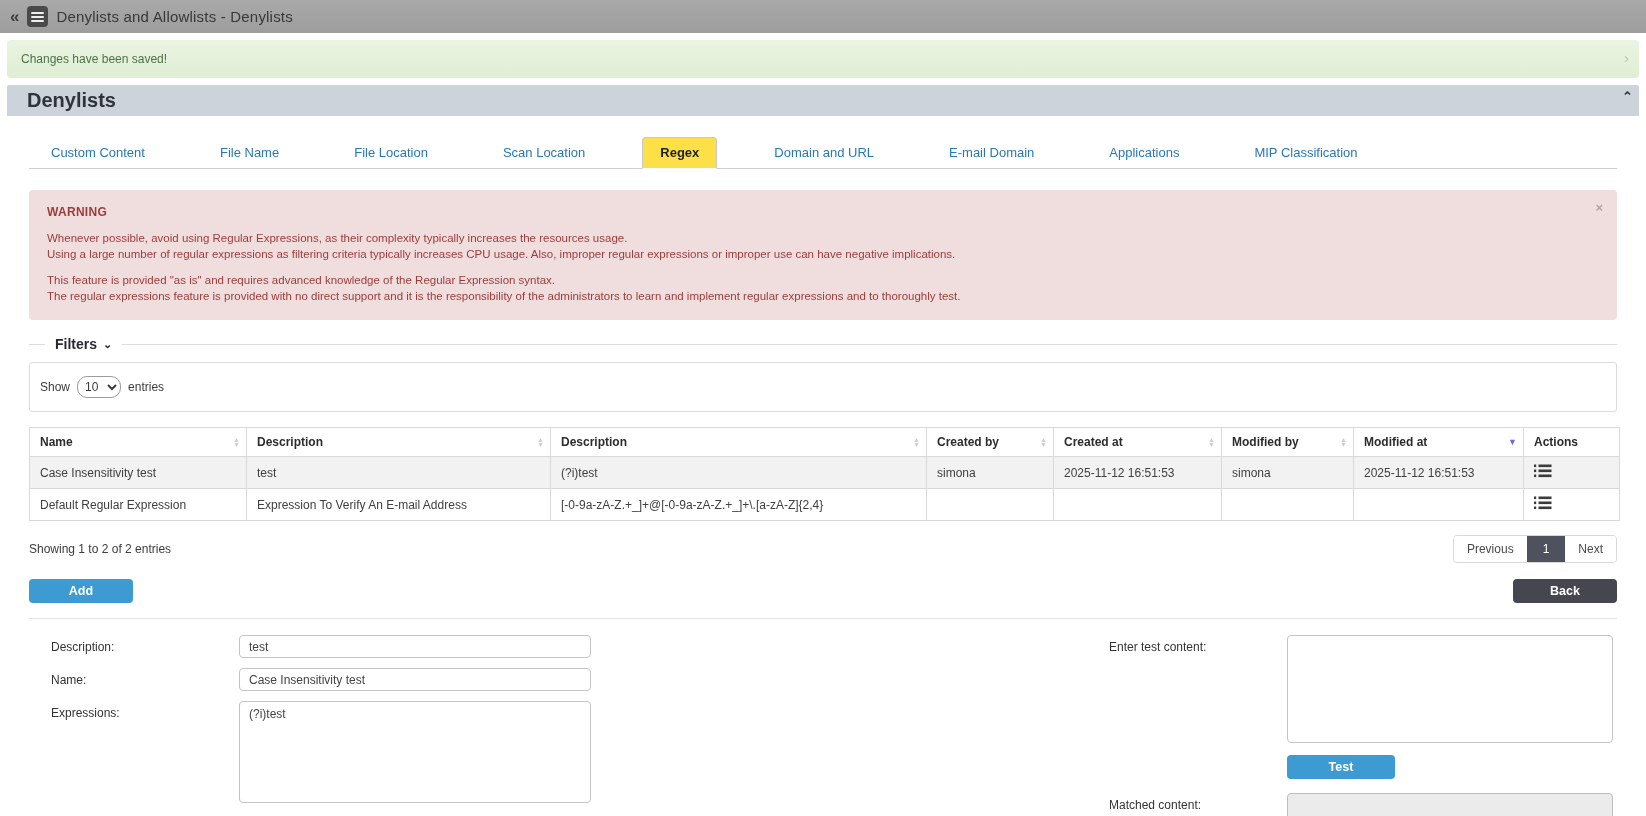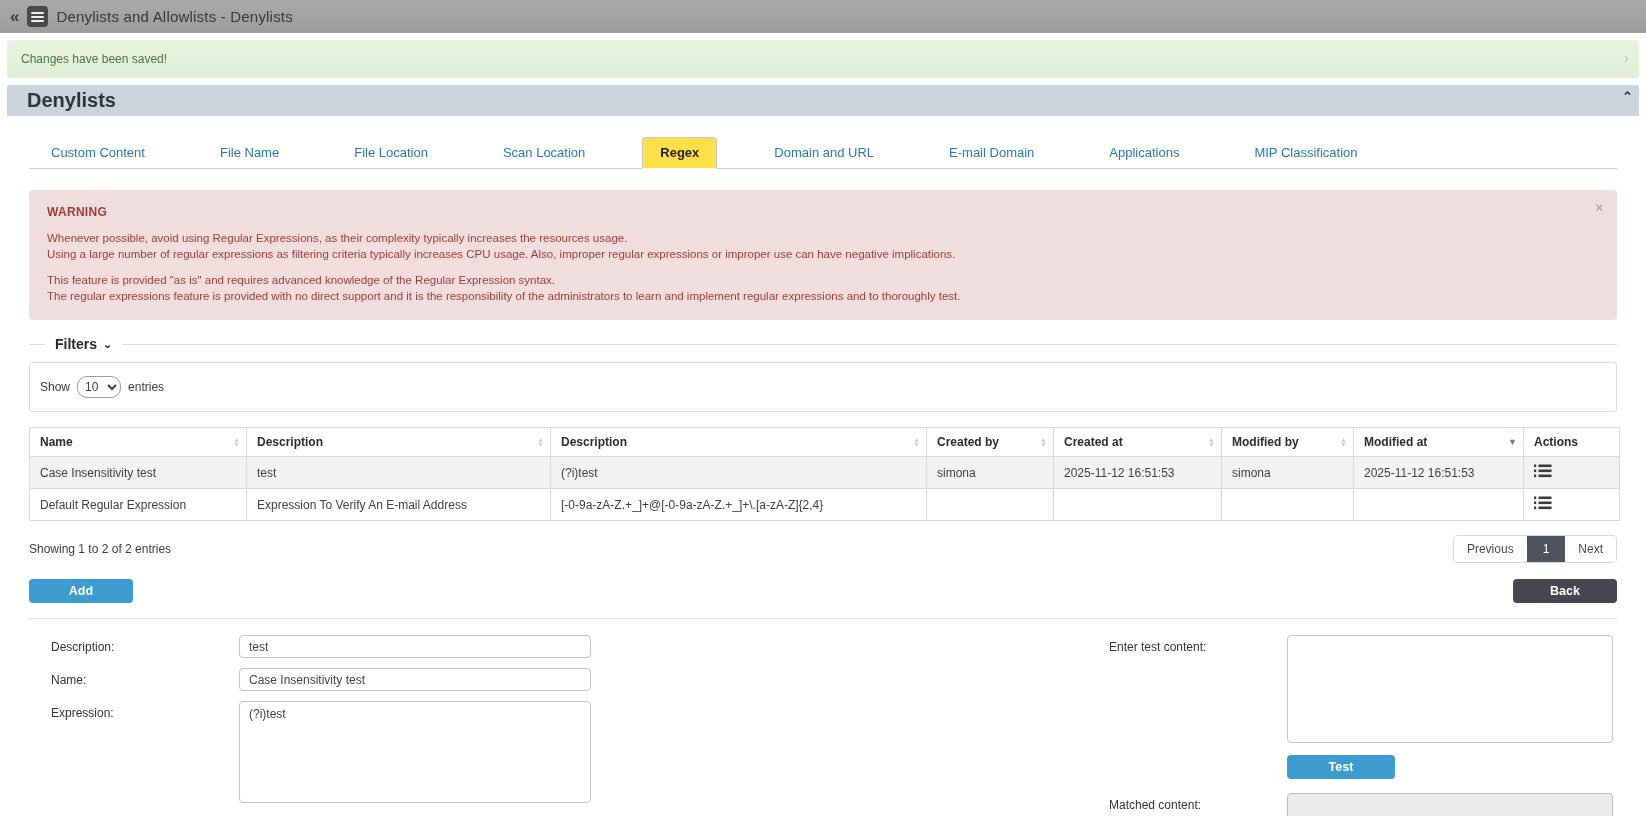--- a/index.html
+++ b/index.html
@@ -302,21 +302,21 @@
         <label class="form-label">Description:</label>
         <input class="text-input" type="text" value="test" style="">
       </div>
 
       <div class="form-row">
         <label class="form-label">Name:</label>
         <input class="text-input" type="text" value="Case Insensitivity test" style="">
       </div>
 
       <div class="form-row">
-        <label class="form-label">Expression:</label>
+        <label class="form-label">Expressions:</label>
         <textarea class="box" style="">(?i)test</textarea>
       </div>
 
       <div class="form-right">
         <div class="fr-row">
           <label class="fr-label">Enter test content:</label>
           <textarea class="box tall" style=""></textarea>
         </div>
         <div class="test-btn-row">
           <button class="btn btn-blue btn-test">Test</button>

